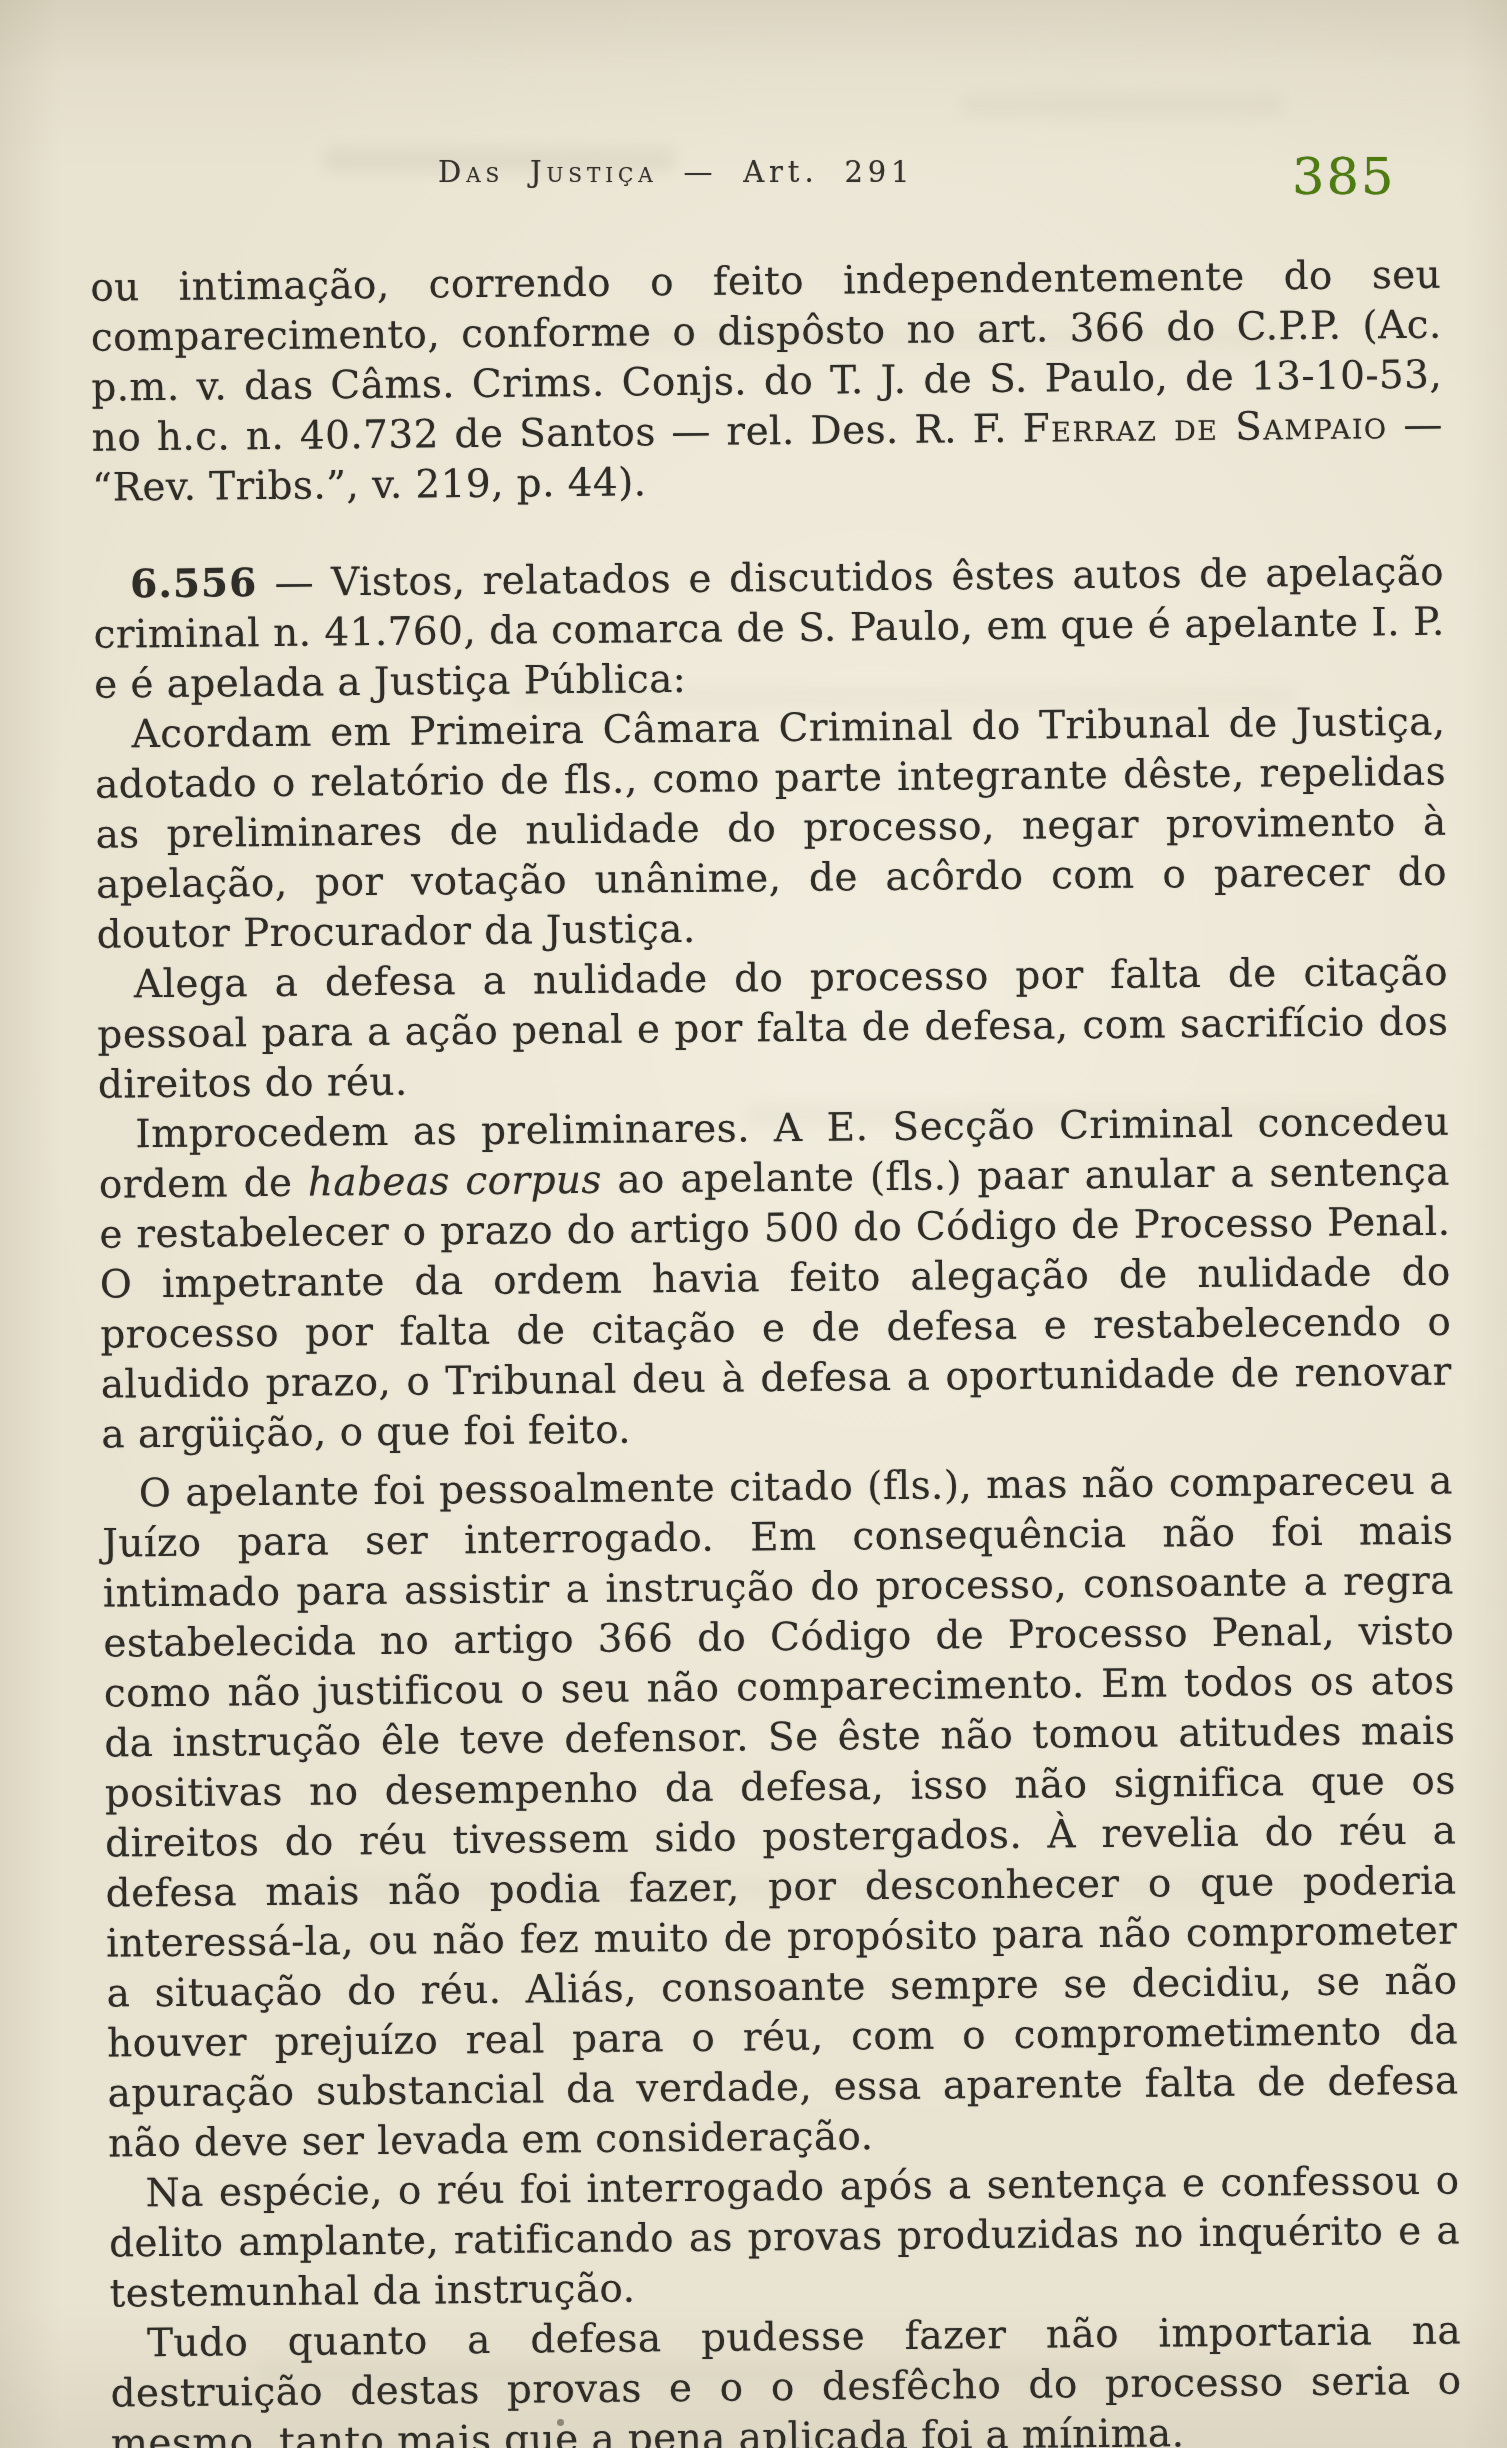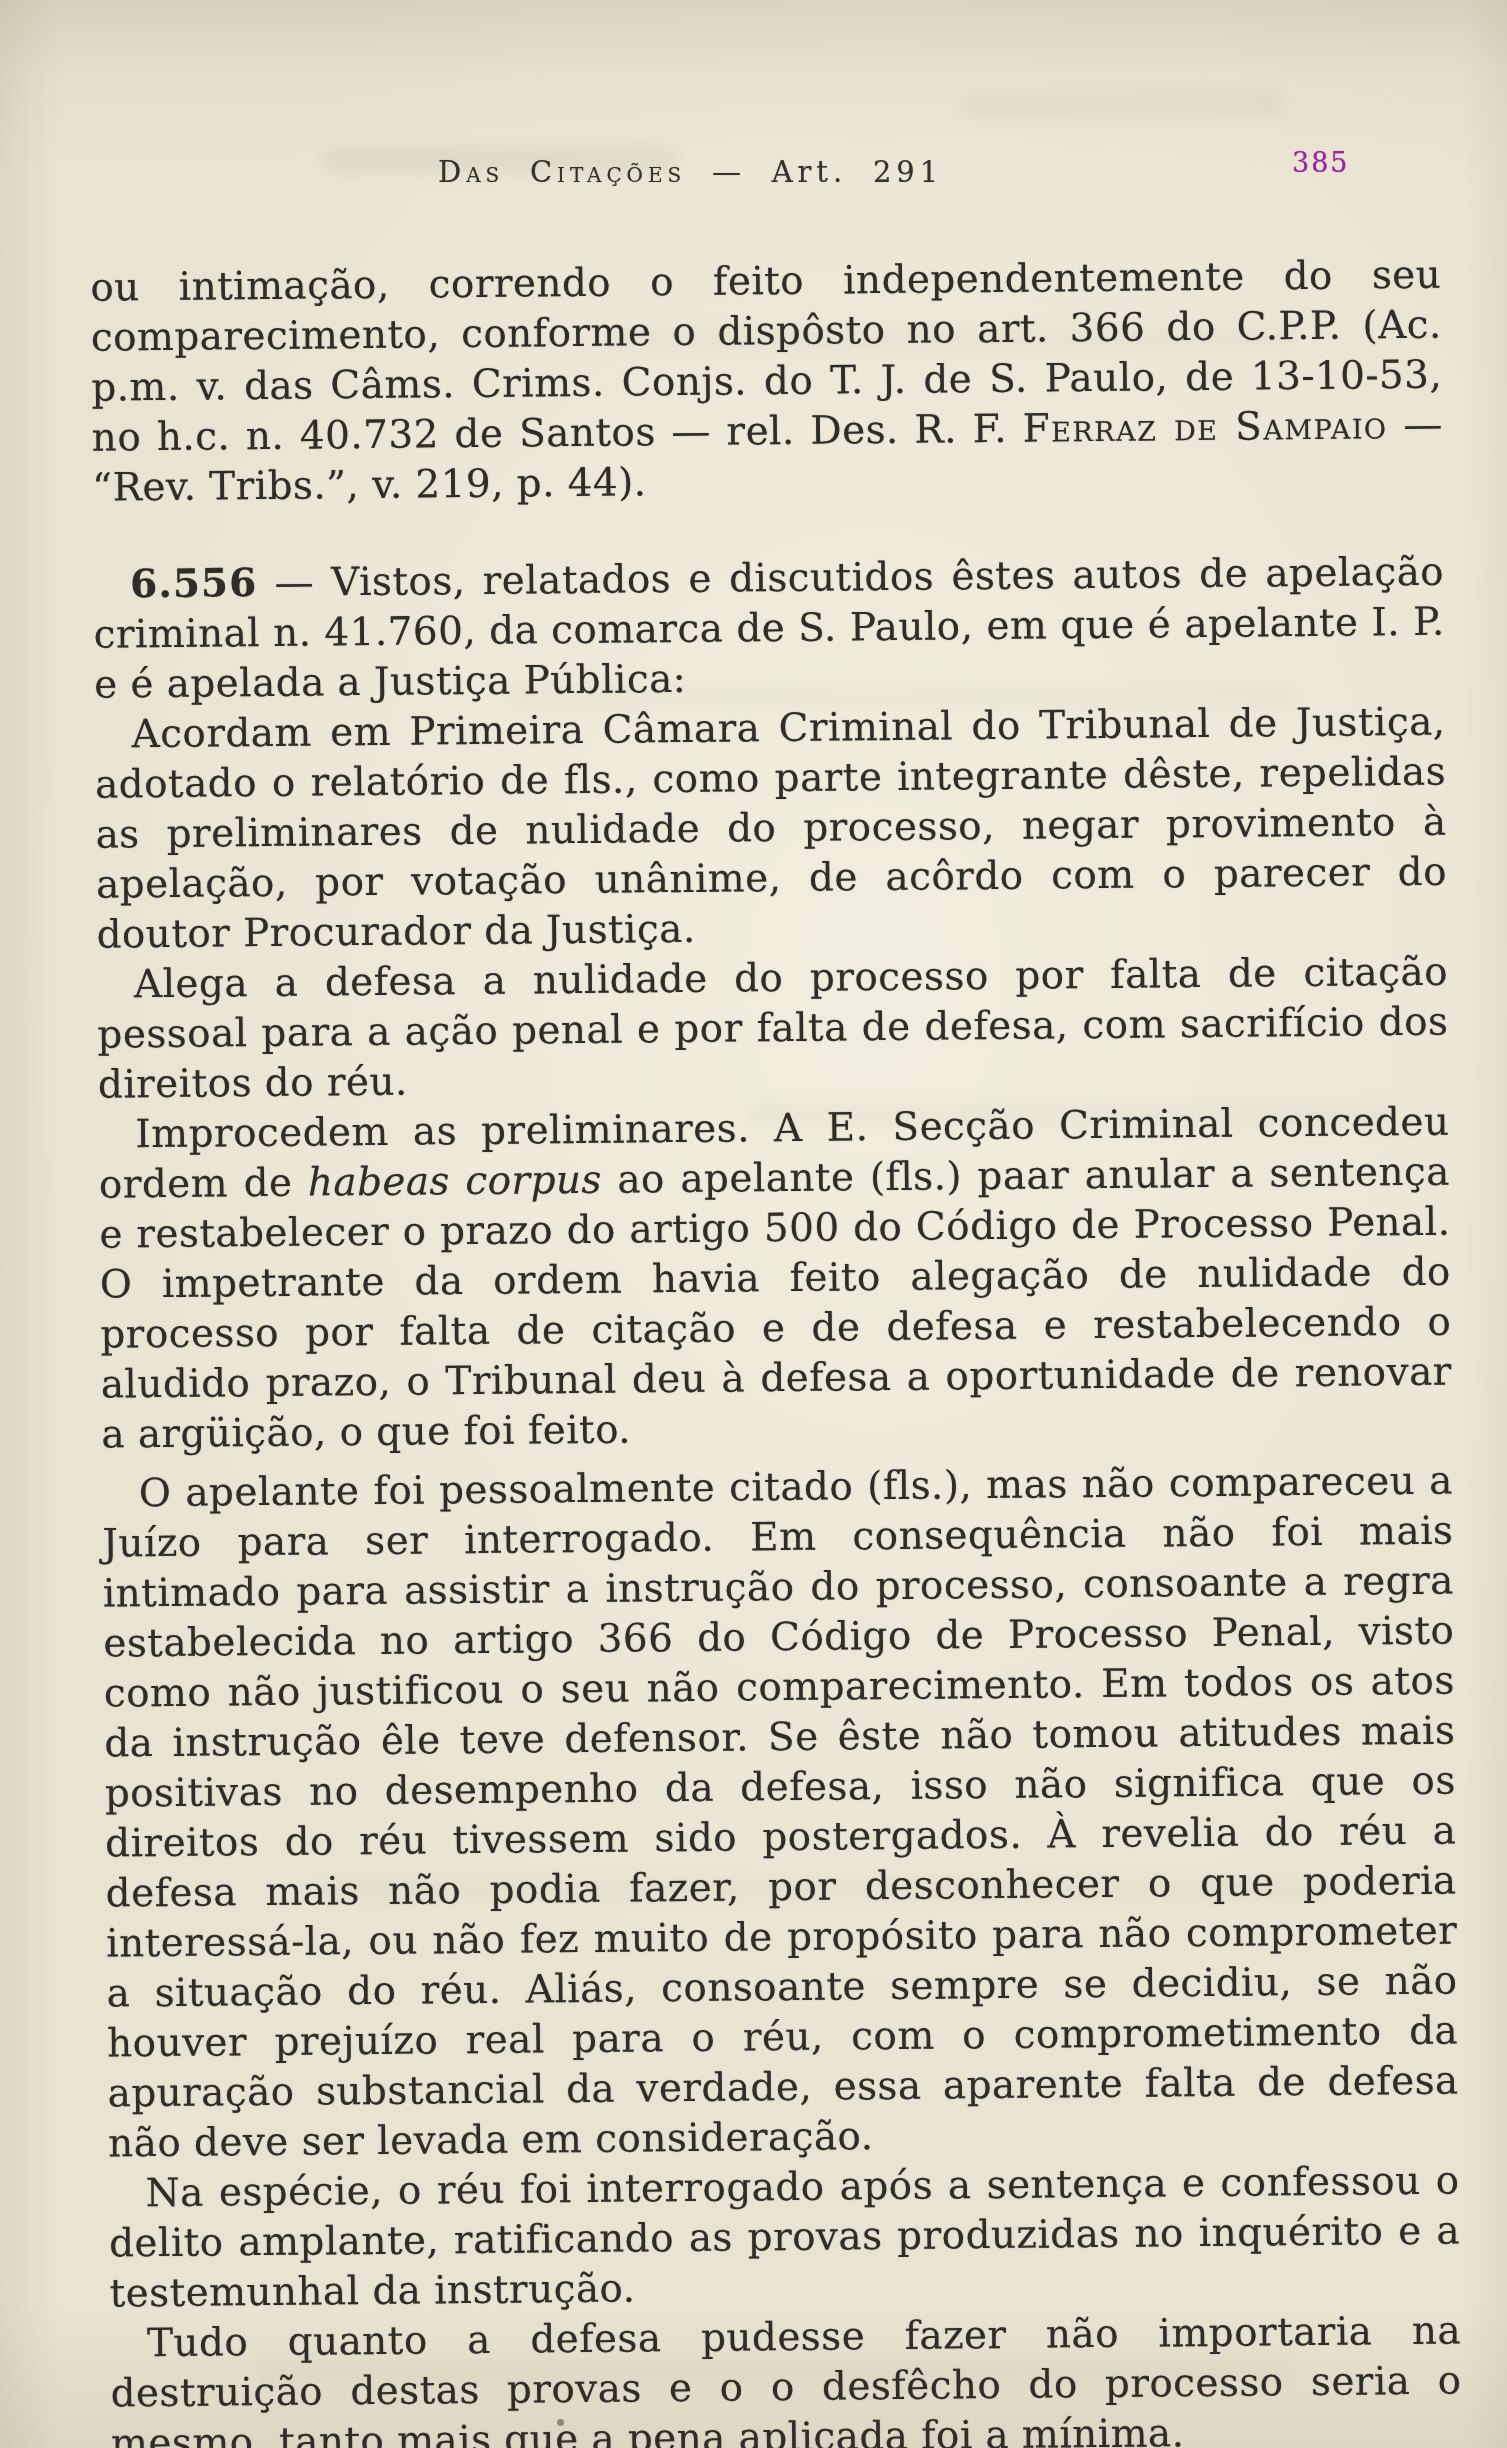--- a/index.html
+++ b/index.html
@@ -20,21 +20,21 @@
   .header{position:absolute;top:155px;left:0;width:100%;height:69px;}
   .running-title{
     position:absolute;left:438px;top:0;
     font-size:29px;letter-spacing:4.9px;word-spacing:11.8px;
     color:#35332d;text-shadow:0 0 1px rgba(53,51,45,0.5);
     white-space:nowrap;
   }
   .running-title .sc{font-variant:small-caps;}
   .page-number{
     position:absolute;left:1292px;top:-7.8px;
-    font-size:27px;letter-spacing:2px;color:#a21caf;
+    font-size:51px;letter-spacing:2px;color:#4d7c0f;
     text-shadow:0 0 1px rgba(46,44,39,0.5);
     text-align:center;
   }
   
   .body-text{
     position:absolute;top:251px;left:90px;width:1351px;
     transform:rotate(-0.55deg);transform-origin:90% 0;
     font-size:39px;line-height:50px;letter-spacing:0.4px;
     text-align:justify;
     color:#2f2d28;text-shadow:0 0 1.2px rgba(47,45,40,0.45);
@@ -59,21 +59,21 @@
   <div class="ghost" style="top:93px;left:961px;width:323px;height:23.5px;opacity:0.08;"></div>
   <div class="ghost" style="top:328px;left:608px;width:686px;height:21.6px;opacity:0.06;"></div>
   <div class="ghost" style="top:686px;left:510px;width:784px;height:21.6px;opacity:0.05;"></div>
   <div class="ghost" style="top:1103px;left:745px;width:647px;height:23.5px;opacity:0.06;"></div>
   <div class="ghost" style="top:1877px;left:314px;width:1019px;height:23.5px;opacity:0.05;"></div>
   <div class="ghost" style="top:2360px;left:255px;width:1039px;height:21.6px;opacity:0.06;"></div>
   <div class="speck" style="top:2419px;left:557px;width:6.9px;height:6.9px;opacity:0.55;"></div>
 
   <div class="header">
     <div class="running-title">
-      <span class="sc">Das Citações</span><span> — Art. 291</span>
+      <span class="sc">Das Justiça</span><span> — Art. 291</span>
     </div>
     <div class="page-number">385</div>
   </div>
 
   <div class="body-text" id="body-text">
       <p class="noindent"><span>ou intimação, correndo o feito independentemente do seu comparecimento, conforme o dispôsto no art. 366 do C.P.P. (Ac. p.m. v. das Câms. Crims. Conjs. do T. J. de S. Paulo, de 13-10-53, no h.c. n. 40.732 de Santos — rel. Des. R. F. </span><span class="seg-sc">Ferraz de Sampaio</span><span> — “Rev. Tribs.”, v. 219, p. 44).</span></p>
       <p><span class="seg-b">6.556</span><span> — Vistos, relatados e discutidos êstes autos de apelação criminal n. 41.760, da comarca de S. Paulo, em que é apelante I. P. e é apelada a Justiça Pública:</span></p>
       <p><span>Acordam em Primeira Câmara Criminal do Tribunal de Justiça, adotado o relatório de fls., como parte integrante dêste, repelidas as preliminares de nulidade do processo, negar provimento à apelação, por votação unânime, de acôrdo com o parecer do doutor Procurador da Justiça.</span></p>
       <p><span>Alega a defesa a nulidade do processo por falta de citação pessoal para a ação penal e por falta de defesa, com sacrifício dos direitos do réu.</span></p>
       <p><span>Improcedem as preliminares.  A E. Secção Criminal concedeu ordem de </span><span class="seg-i">habeas corpus</span><span> ao apelante (fls.) paar anular a sentença e restabelecer o prazo do artigo 500 do Código de Processo Penal.  O impetrante da ordem havia feito alegação de nulidade do processo por falta de citação e de defesa e restabelecendo o aludido prazo, o Tribunal deu à defesa a oportunidade de renovar a argüição, o que foi feito.</span></p>

